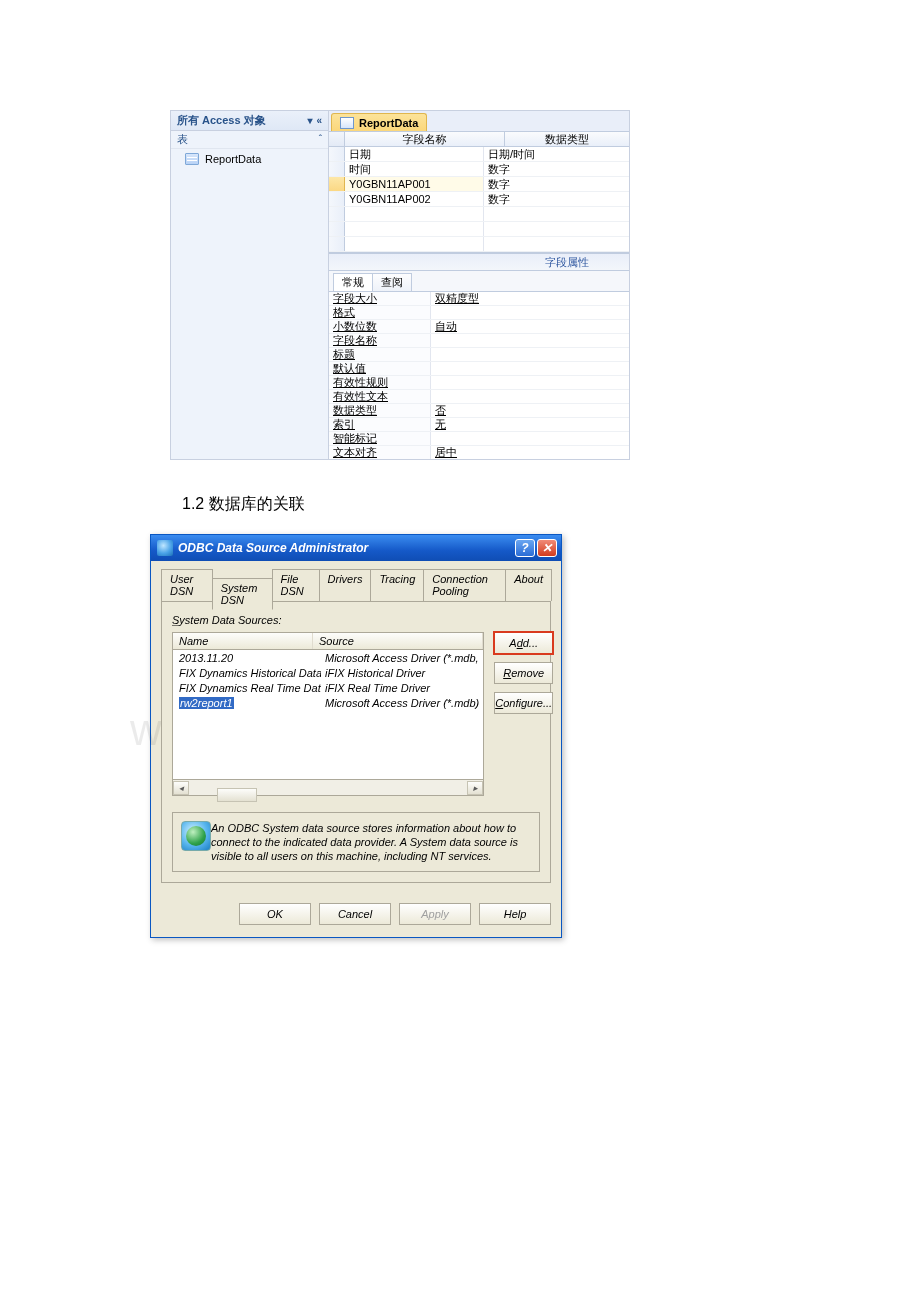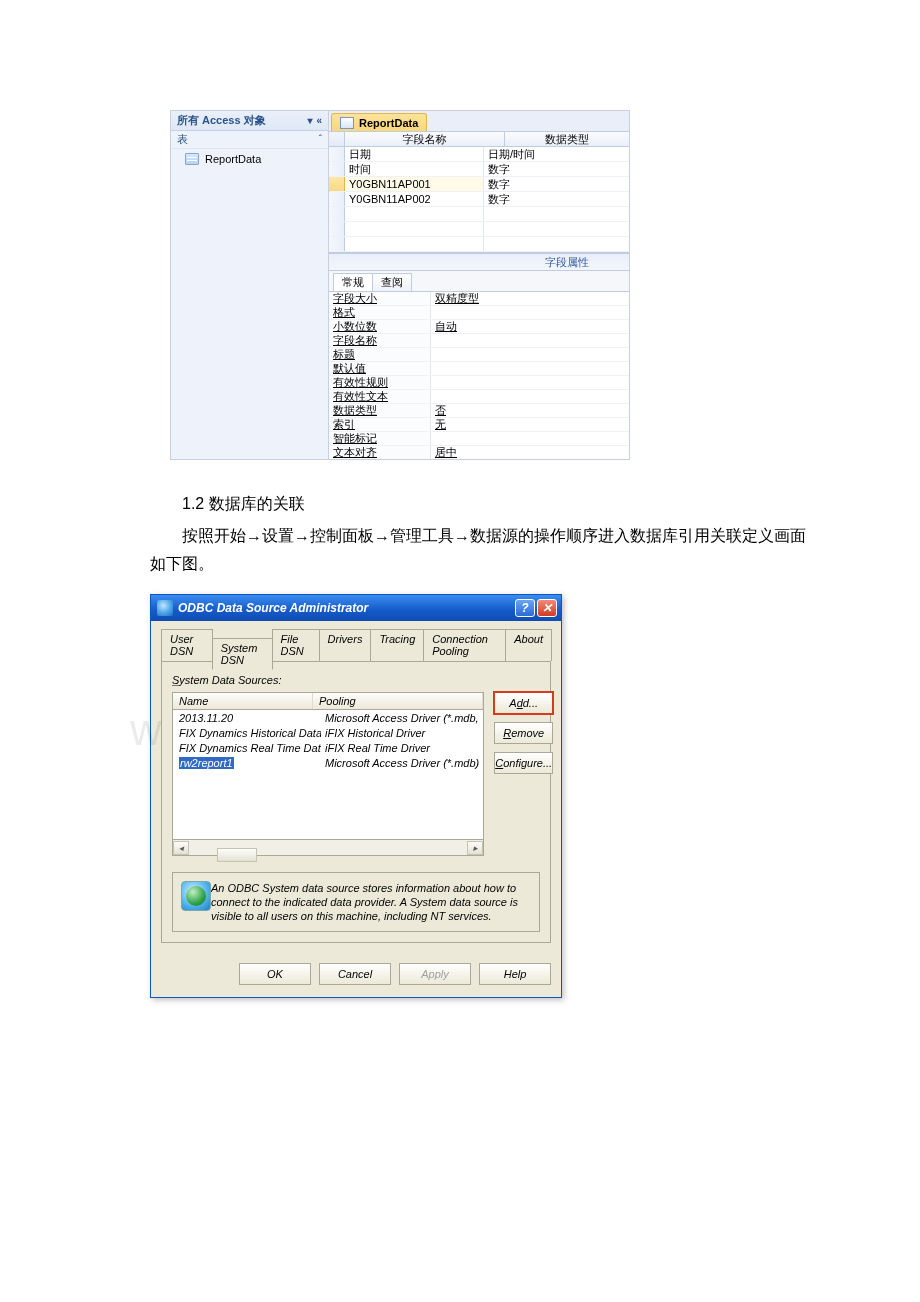--- a/index.html
+++ b/index.html
@@ -232,21 +232,20 @@
           <div class="prow">
             <div class="plabel">文本对齐</div>
             <div class="pval">居中</div>
           </div>
         </div>
     </div>
   </div>
 
   <div class="body-text">
     <p class="para indent">1.2 数据库的关联</p>
-    <p class="para indent">按照开始→设置→控制面板→管理工具→数据源的操作顺序进入数据库引用关联定义画面如下图。</p>
   </div>
 
   <div class="watermark">www.bdocx.com</div>
 
   <div class="odbc">
     <div class="odbc-title">
       <span class="t-ic"></span>
       <span>ODBC Data Source Administrator</span>
       <span class="t-btns">
         <span class="tbtn help">?</span>
@@ -262,21 +261,21 @@
         <div class="otab">Tracing</div>
         <div class="otab">Connection Pooling</div>
         <div class="otab">About</div>
       </div>
       <div class="tabpanel">
         <div><span class="lbl-underline">S</span><span>ystem Data Sources:</span></div>
         <div class="ds-area">
           <div class="ds-list">
             <div class="ds-header">
               <div class="dsh name">Name</div>
-              <div class="dsh drv">Pooling</div>
+              <div class="dsh drv">Source</div>
             </div>
             <div class="ds-rows" id="ds-rows">
                 <div class="dsr">
                   <div class="c1"><span>2013.11.20</span></div>
                   <div class="c2">Microsoft Access Driver (*.mdb,</div>
                 </div>
                 <div class="dsr">
                   <div class="c1"><span>FIX Dynamics Historical Data</span></div>
                   <div class="c2">iFIX Historical Driver</div>
                 </div>

